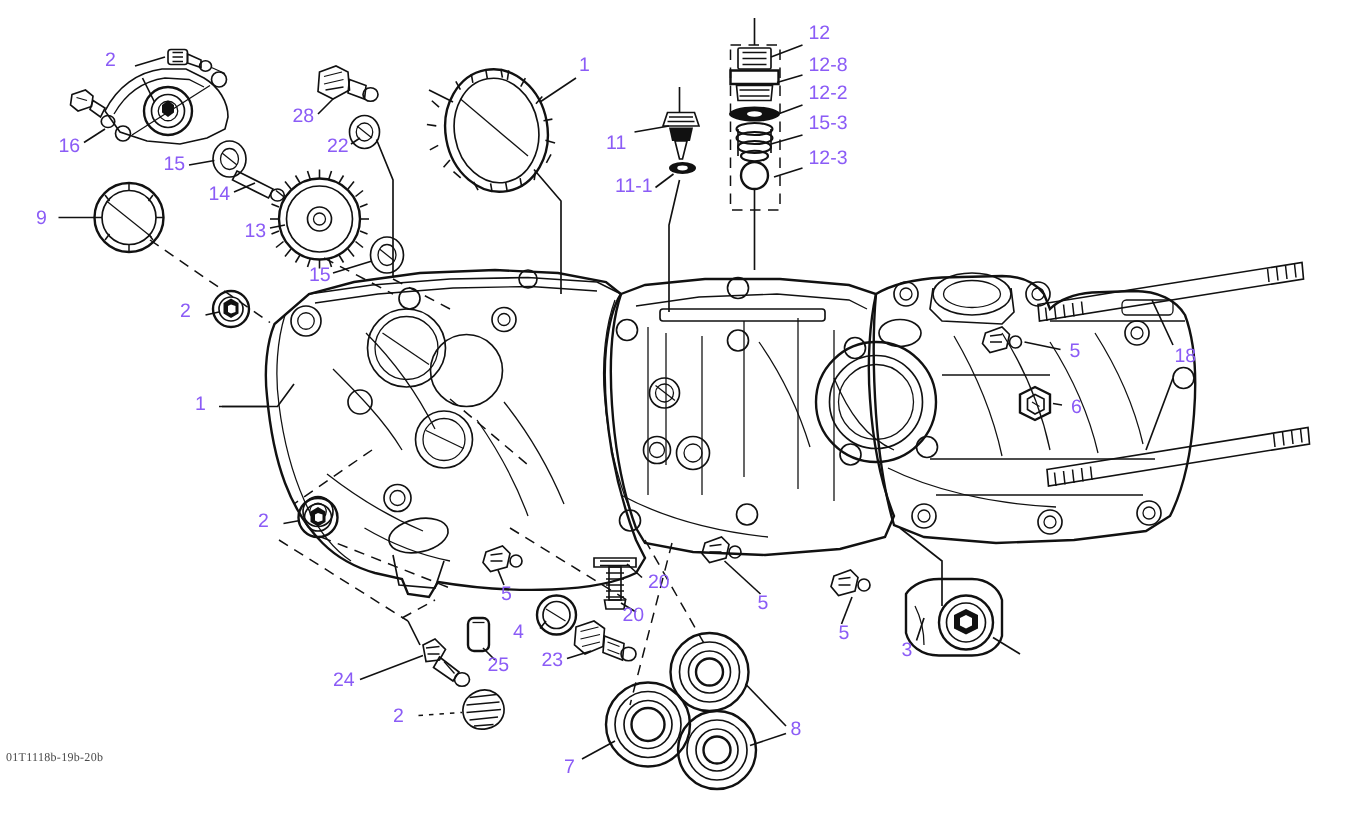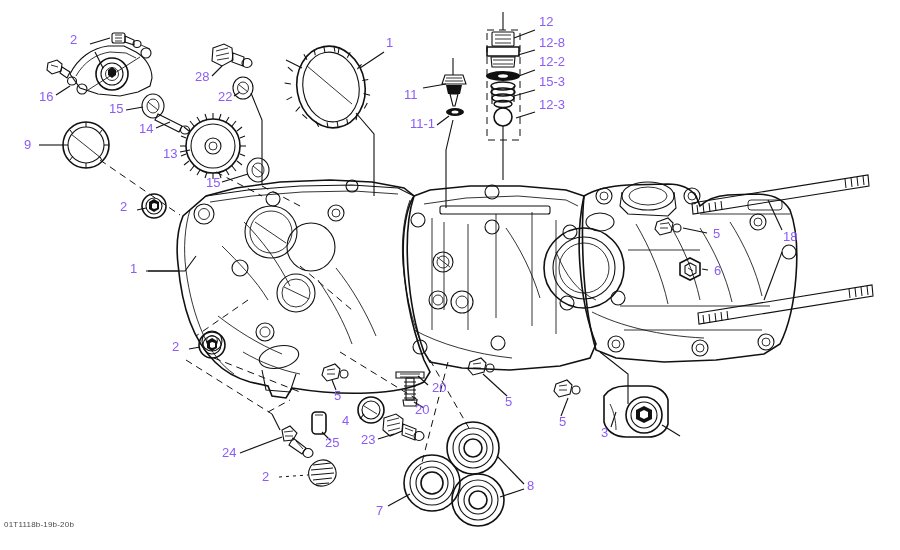--- a/index.html
+++ b/index.html
@@ -4,21 +4,21 @@
 <style>
   html,body{margin:0;padding:0;background:#ffffff;}
   body{width:900px;height:550px;overflow:hidden;
        font-family:"Liberation Sans","DejaVu Sans",sans-serif;}
   #sheet{position:relative;width:900px;height:550px;background:#fff;}
   #dwg{position:absolute;left:0;top:0;width:900px;height:550px;}
   .callout{position:absolute;color:#8b5cf6;font-size:13px;line-height:1;
            font-family:"Liberation Sans","DejaVu Sans",sans-serif;
            white-space:nowrap;-webkit-user-select:none;user-select:none;}
   .figcode{position:absolute;left:4px;top:500px;font-size:8px;color:#4a4a4a;
-           letter-spacing:0.2px;font-family:Liberation Sans, sans-serif;margin-top:20px;}
+           letter-spacing:0.2px;font-family:Liberation Serif, serif;}
   svg{shape-rendering:geometricPrecision;}
   .ln{stroke:#111;fill:none;stroke-width:1.1;}
   .ln2{stroke:#111;fill:none;stroke-width:1.6;}
   .thin{stroke:#111;fill:none;stroke-width:0.85;}
   .lead{stroke:#111;fill:none;stroke-width:1.1;}
   .dash{stroke:#111;fill:none;stroke-width:1;stroke-dasharray:7 5;}
   .dash2{stroke:#111;fill:none;stroke-width:1;stroke-dasharray:3 4;}
   .wh{fill:#fff;}
   .bk{fill:#111;}
 </style>

